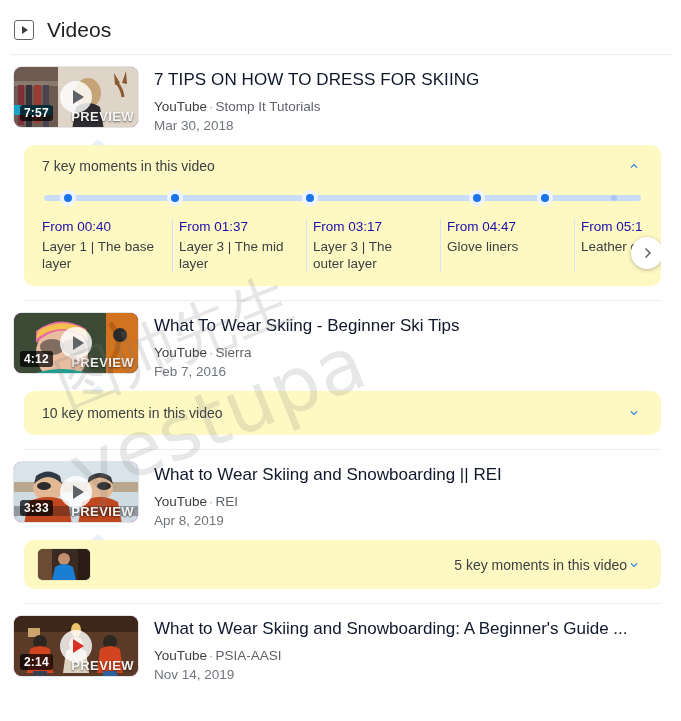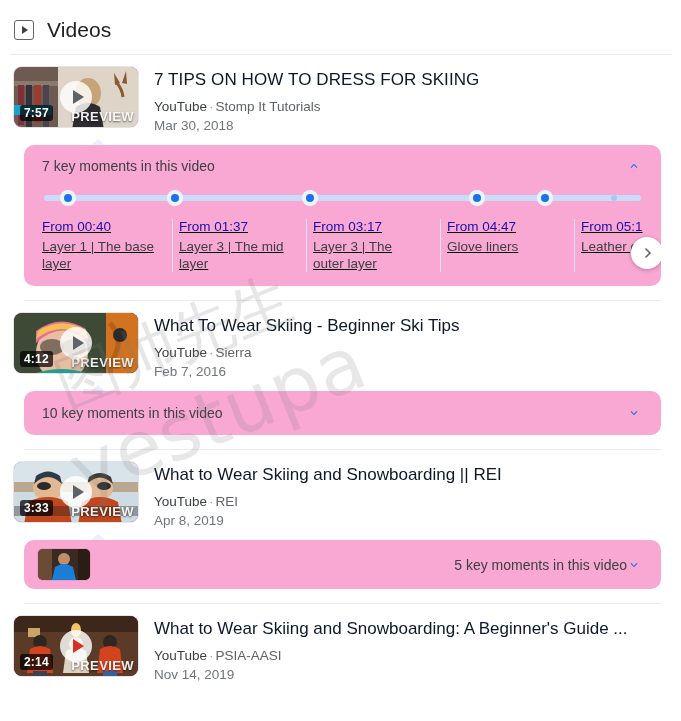--- a/index.html
+++ b/index.html
@@ -138,21 +138,21 @@
   .km-wrap { position: relative; margin: 12px 10px 0 10px; }
   .km-caret {
     position: absolute;
     top: -6px; left: 66px;
     width: 0; height: 0;
     border-left: 8px solid transparent;
     border-right: 8px solid transparent;
     border-bottom: 7px solid #e9f0fd;
   }
   .km {
-    background: #f9a8d4;
+    background: #fef9c3;
     border-radius: 10px;
     position: relative;
     overflow: hidden;
   }
   .km-head {
     display: flex;
     align-items: center;
     padding: 13px 16px 11px 18px;
   }
   .km-mini {
@@ -221,21 +221,20 @@
     display: flex;
     padding: 10px 0 14px 0;
     margin: 0 14px;
     position: relative;
   }
   .km-card {
     flex: 0 0 134px;
     padding: 0 14px 0 6px;
     border-left: 1px solid #d6e2f7;
     box-sizing: border-box;
-    text-decoration: underline;
   }
   .km-card:first-child { border-left: none; padding-left: 4px; }
   .km-time {
     font-size: 13.5px;
     color: #1a0dab;
     margin-bottom: 4px;
     cursor: pointer;
     white-space: nowrap;
   }
   .km-desc {

